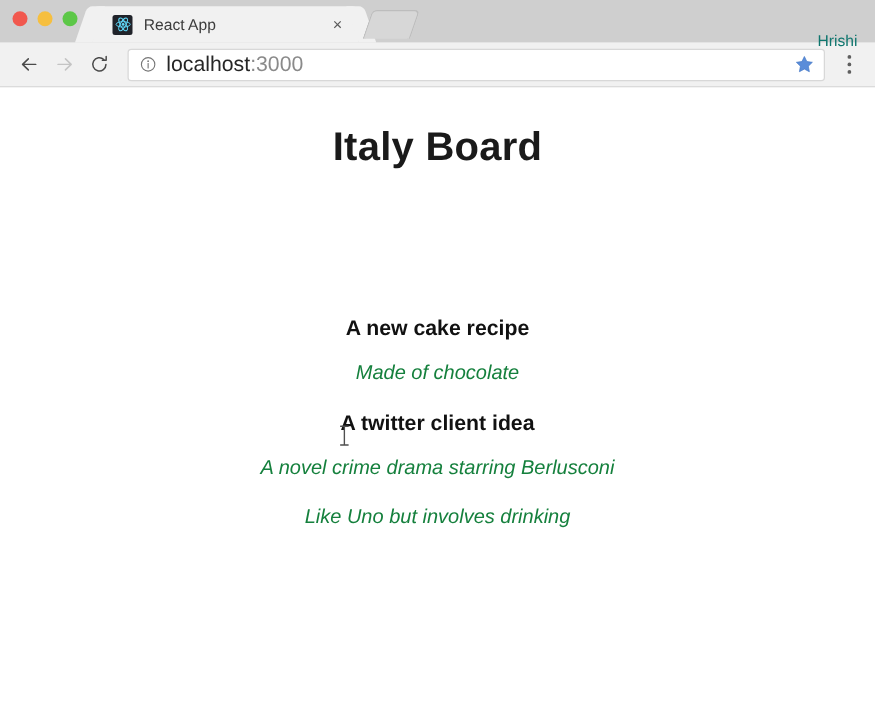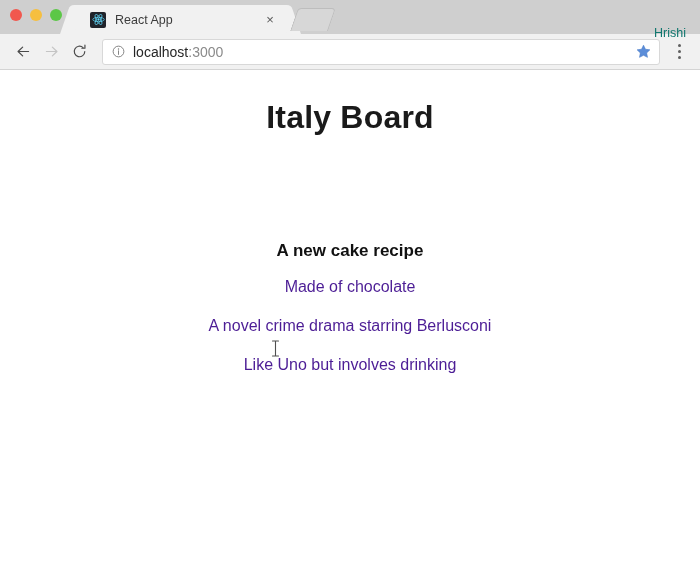--- a/index.html
+++ b/index.html
@@ -184,21 +184,21 @@
 
   .info-icon {
     flex: 0 0 auto;
     display: flex;
     align-items: center;
     margin-right: 8px;
   }
 
   .url {
     flex: 1 1 auto;
-    font-size: 14px;
+    font-size: 17px;
     color: #8a8a8a;
     white-space: nowrap;
     overflow: hidden;
   }
   .url .url-host { color: #262626; }
 
   .star-btn {
     flex: 0 0 auto;
     display: flex;
     align-items: center;
@@ -251,30 +251,31 @@
   }
 
   .idea-item { margin: 0; }
 
   .idea-title {
     font-size: 17px;
     font-weight: bold;
     color: #111111;
     line-height: 1;
     padding: 0;
-    margin: 0 0 20px 0;
+    margin: 12px 0 20px 0;
   }
 
   .idea-desc {
     font-size: 16px;
     font-weight: normal;
-    color: #4c1d95;
+    color: #15803d;
     line-height: 1;
     padding: 0;
     margin: 16px 0 23px 0;
+    font-style: italic;
   }
 
   
   .mouse-cursor {
     position: absolute;
     left: 271px;
     top: 270px;
     width: 9px;
     height: 17px;
     pointer-events: none;
@@ -359,20 +360,21 @@
     <div class="app">
 
       <h1 class="app-title">Italy Board</h1>
 
       <ul class="idea-list">
         <li class="idea-item">
           <h3 class="idea-title">A new cake recipe</h3>
           <p class="idea-desc">Made of chocolate</p>
         </li>
         <li class="idea-item">
+          <h3 class="idea-title">A twitter client idea</h3>
         </li>
         <li class="idea-item">
           <p class="idea-desc">A novel crime drama starring Berlusconi</p>
         </li>
         <li class="idea-item">
           <p class="idea-desc">Like Uno but involves drinking</p>
         </li>
       </ul>
     </div>
 

